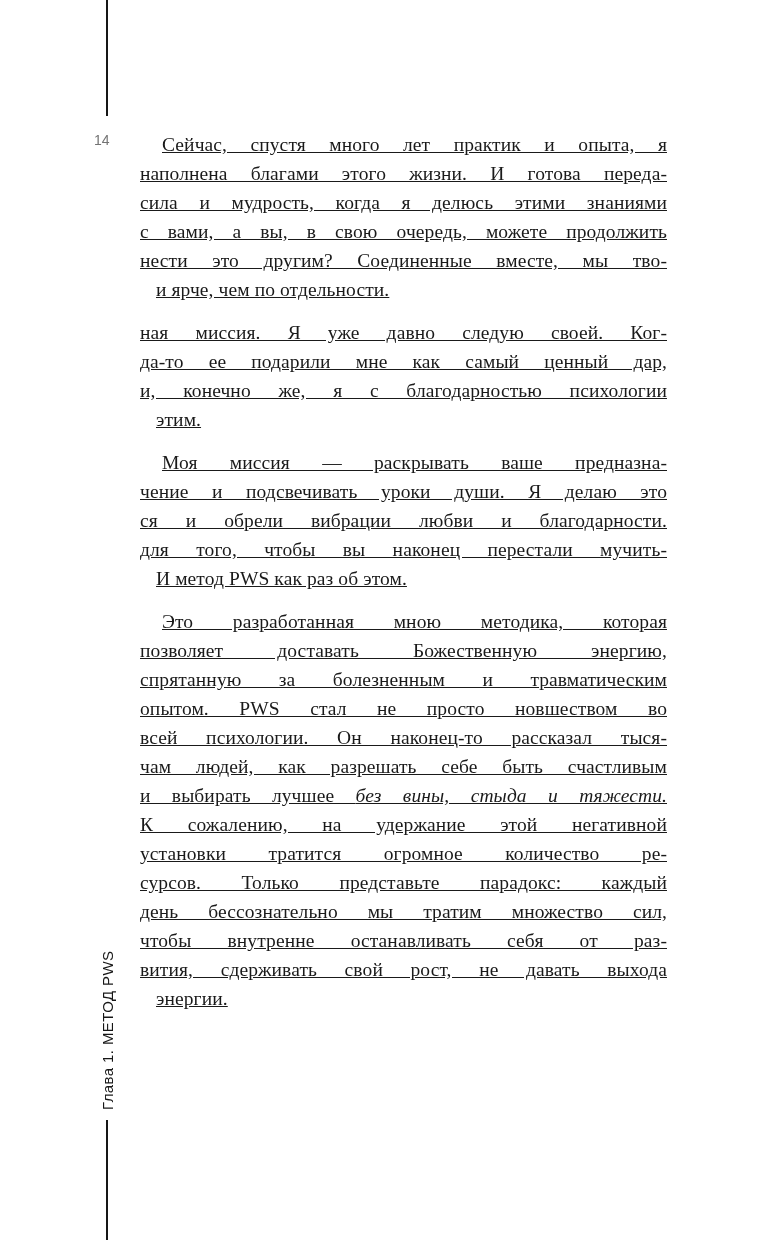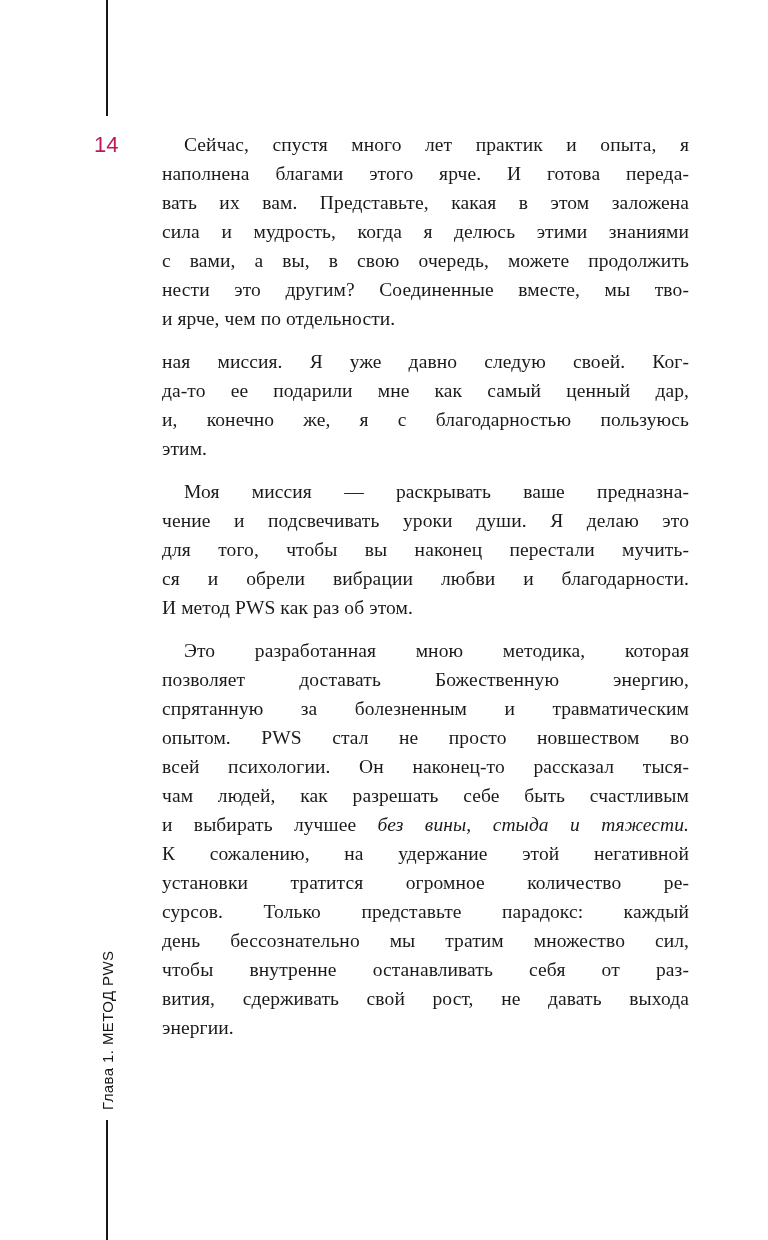--- a/index.html
+++ b/index.html
@@ -22,86 +22,86 @@
     background: #161616;
   }
   .rule-top { top: 0; height: 116px; }
   .rule-bottom { top: 1120px; height: 120px; }
 
   .page-number {
     position: absolute;
     left: 94px;
     top: 132px;
     font-family: "Liberation Sans", "DejaVu Sans", sans-serif;
-    font-size: 22px;
-    color: #be185d;
+    font-size: 14px;
+    color: #737373;
   }
 
   .chapter-vertical {
     position: absolute;
     left: 99px;
     top: 1110px;
     transform-origin: 0 0;
     transform: rotate(-90deg);
     white-space: nowrap;
     font-family: "Liberation Sans", "DejaVu Sans", sans-serif;
     font-size: 15px;
     letter-spacing: 0.4px;
     color: #161616;
   }
 
   .text-block {
     position: absolute;
-    left: 162px;
+    left: 140px;
     top: 130px;
     width: 527px;
     font-size: 19.5px;
     line-height: 29px;
     letter-spacing: 0.1px;
+    text-decoration: underline;
   }
   .paragraph { margin: 0 0 14px 0; }
   .paragraph:last-child { margin-bottom: 0; }
   .line {
     text-align: justify;
     text-align-last: justify;
     white-space: normal;
   }
   .line.first { text-indent: 22px; }
-  .line.last { text-align-last: left; }
+  .line.last { text-align-last: left; margin-left: 16px; }
   .italic { font-style: italic; }
 </style>
 </head>
 <body>
 
 <div class="rule rule-top"></div>
 <div class="page-number">14</div>
 <div class="chapter-vertical">Глава 1. МЕТОД PWS</div>
 <div class="rule rule-bottom"></div>
 
 <div class="text-block">
     <div class="paragraph">
       <div class="line first">Сейчас, спустя много лет практик и опыта, я</div>
-      <div class="line">наполнена благами этого ярче. И готова переда-</div>
-      <div class="line">вать их вам. Представьте, какая в этом заложена</div>
+      <div class="line">наполнена благами этого жизни. И готова переда-</div>
       <div class="line">сила и мудрость, когда я делюсь этими знаниями</div>
       <div class="line">с вами, а вы, в свою очередь, можете продолжить</div>
       <div class="line">нести это другим? Соединенные вместе, мы тво-</div>
       <div class="line last">и ярче, чем по отдельности.</div>
     </div>
     <div class="paragraph">
       <div class="line">ная миссия. Я уже давно следую своей. Ког-</div>
       <div class="line">да-то ее подарили мне как самый ценный дар,</div>
-      <div class="line">и, конечно же, я с благодарностью пользуюсь</div>
+      <div class="line">и, конечно же, я с благодарностью психологии</div>
       <div class="line last">этим.</div>
     </div>
     <div class="paragraph">
       <div class="line first">Моя миссия — раскрывать ваше предназна-</div>
       <div class="line">чение и подсвечивать уроки души. Я делаю это</div>
+      <div class="line">ся и обрели вибрации любви и благодарности.</div>
       <div class="line">для того, чтобы вы наконец перестали мучить-</div>
-      <div class="line">ся и обрели вибрации любви и благодарности.</div>
       <div class="line last">И метод PWS как раз об этом.</div>
     </div>
     <div class="paragraph">
       <div class="line first">Это разработанная мною методика, которая</div>
       <div class="line">позволяет доставать Божественную энергию,</div>
       <div class="line">спрятанную за болезненным и травматическим</div>
       <div class="line">опытом. PWS стал не просто новшеством во</div>
       <div class="line">всей психологии. Он наконец-то рассказал тыся-</div>
       <div class="line">чам людей, как разрешать себе быть счастливым</div>
       <div class="line"><span>и выбирать лучшее </span><span class="italic">без вины, стыда и тяжести.</span></div>

